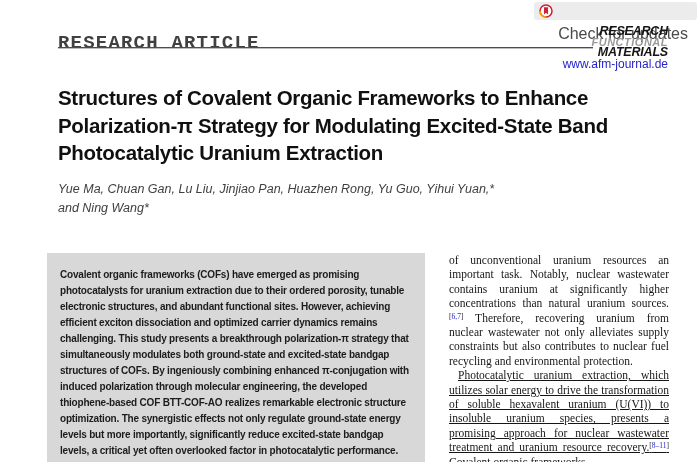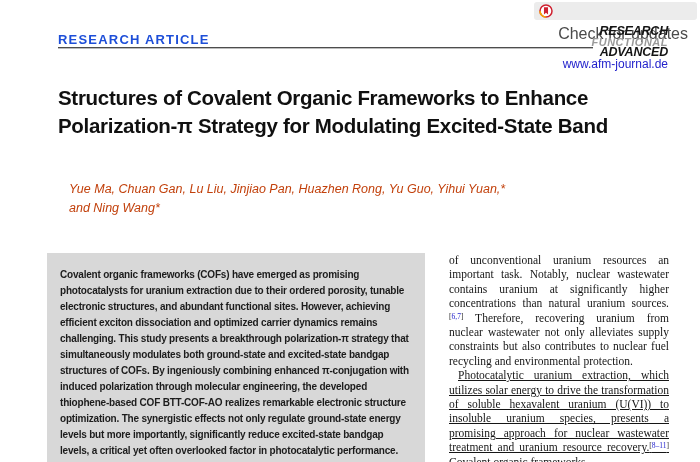--- a/index.html
+++ b/index.html
@@ -12,21 +12,21 @@
     display: flex; align-items: center; gap: 5px;
     background: #ececec; border-radius: 3px;
     padding: 2px 9px 2px 5px; height: 18px; cursor: pointer;
   }
   .badge .cm-icon { width: 14px; height: 14px; display: inline-block; }
   .badge .badge-label { font-size: 16px; color: #4a4a4a; white-space: nowrap; margin-top: 45px; }
 
   
   .section-label {
     position: absolute; top: 32px; left: 58px;
-    font-size: 13px; font-weight: 700; letter-spacing: 1.2px; color: #1d4ed8;
+    font-size: 19px; font-weight: 700; letter-spacing: 1.2px; color: #404040; font-family: Liberation Mono, monospace;
   }
   .header-rule {
     position: absolute; top: 47px; left: 58px; width: 535px; height: 2px;
     background: #4d4d4d; border-bottom: 1px solid #bdbdbd;
   }
   .journal-logo {
     position: absolute; top: 26px; right: 32px; text-align: right;
     font-style: italic; line-height: 10.5px;
   }
   .journal-logo .logo-strong { font-size: 12.5px; font-weight: 700; color: #141414; letter-spacing: -0.2px; }
@@ -38,21 +38,21 @@
 
   
   .article-title {
     position: absolute; top: 84px; left: 58px; width: 625px;
     font-size: 20.5px; font-weight: 700; line-height: 27.5px; color: #101010;
     letter-spacing: -0.3px;
   }
   .article-title .tline { white-space: nowrap; }
   .authors {
     position: absolute; top: 180px; left: 58px; width: 600px;
-    font-size: 12.5px; font-style: italic; line-height: 19px; color: #c2410c; margin-left: 11px;
+    font-size: 12.5px; font-style: italic; line-height: 19px; color: #404040;
   }
 
   
   .columns {
     position: absolute; top: 253px; left: 47px; width: 622px;
     display: flex; gap: 8px; align-items: flex-start;
   }
   .abstract-box {
     flex: 0 0 378px; background: #d8d8d8;
     padding: 14px 13px 20px 13px; min-height: 230px;
@@ -86,27 +86,28 @@
   </span>
   <span class="badge-label">Check for updates</span>
 </div>
 
 <div class="section-label">RESEARCH ARTICLE</div>
 <div class="header-rule"></div>
 
 <div class="journal-logo">
   <div class="logo-strong">RESEARCH</div>
   <div class="logo-light">FUNCTIONAL</div>
-  <div class="logo-strong">ADVANCED</div>
+  <div class="logo-strong">MATERIALS</div>
 </div>
 <a class="journal-url">www.afm-journal.de</a>
 
 <h1 class="article-title">
   <div class="tline">Structures of Covalent Organic Frameworks to Enhance</div>
   <div class="tline">Polarization-π Strategy for Modulating Excited-State Band</div>
+  <div class="tline">Photocatalytic Uranium Extraction</div>
 </h1>
 
 <div class="authors">
   <div>Yue Ma, Chuan Gan, Lu Liu, Jinjiao Pan, Huazhen Rong, Yu Guo, Yihui Yuan,*</div>
   <div>and Ning Wang*</div>
 </div>
 
 <div class="columns">
   <div class="abstract-box">
     <div class="abstract-text">Covalent organic frameworks (COFs) have emerged as promising photocatalysts for uranium extraction due to their ordered porosity, tunable electronic structures, and abundant functional sites. However, achieving efficient exciton dissociation and optimized carrier dynamics remains challenging. This study presents a breakthrough polarization-π strategy that simultaneously modulates both ground-state and excited-state bandgap structures of COFs. By ingeniously combining enhanced π-conjugation with induced polarization through molecular engineering, the developed thiophene-based COF BTT-COF-AO realizes remarkable electronic structure optimization. The synergistic effects not only regulate ground-state energy levels but more importantly, significantly reduce excited-state bandgap levels, a critical yet often overlooked factor in photocatalytic performance. This dual modulation leads to substantially decreased exciton binding energy while</div>

